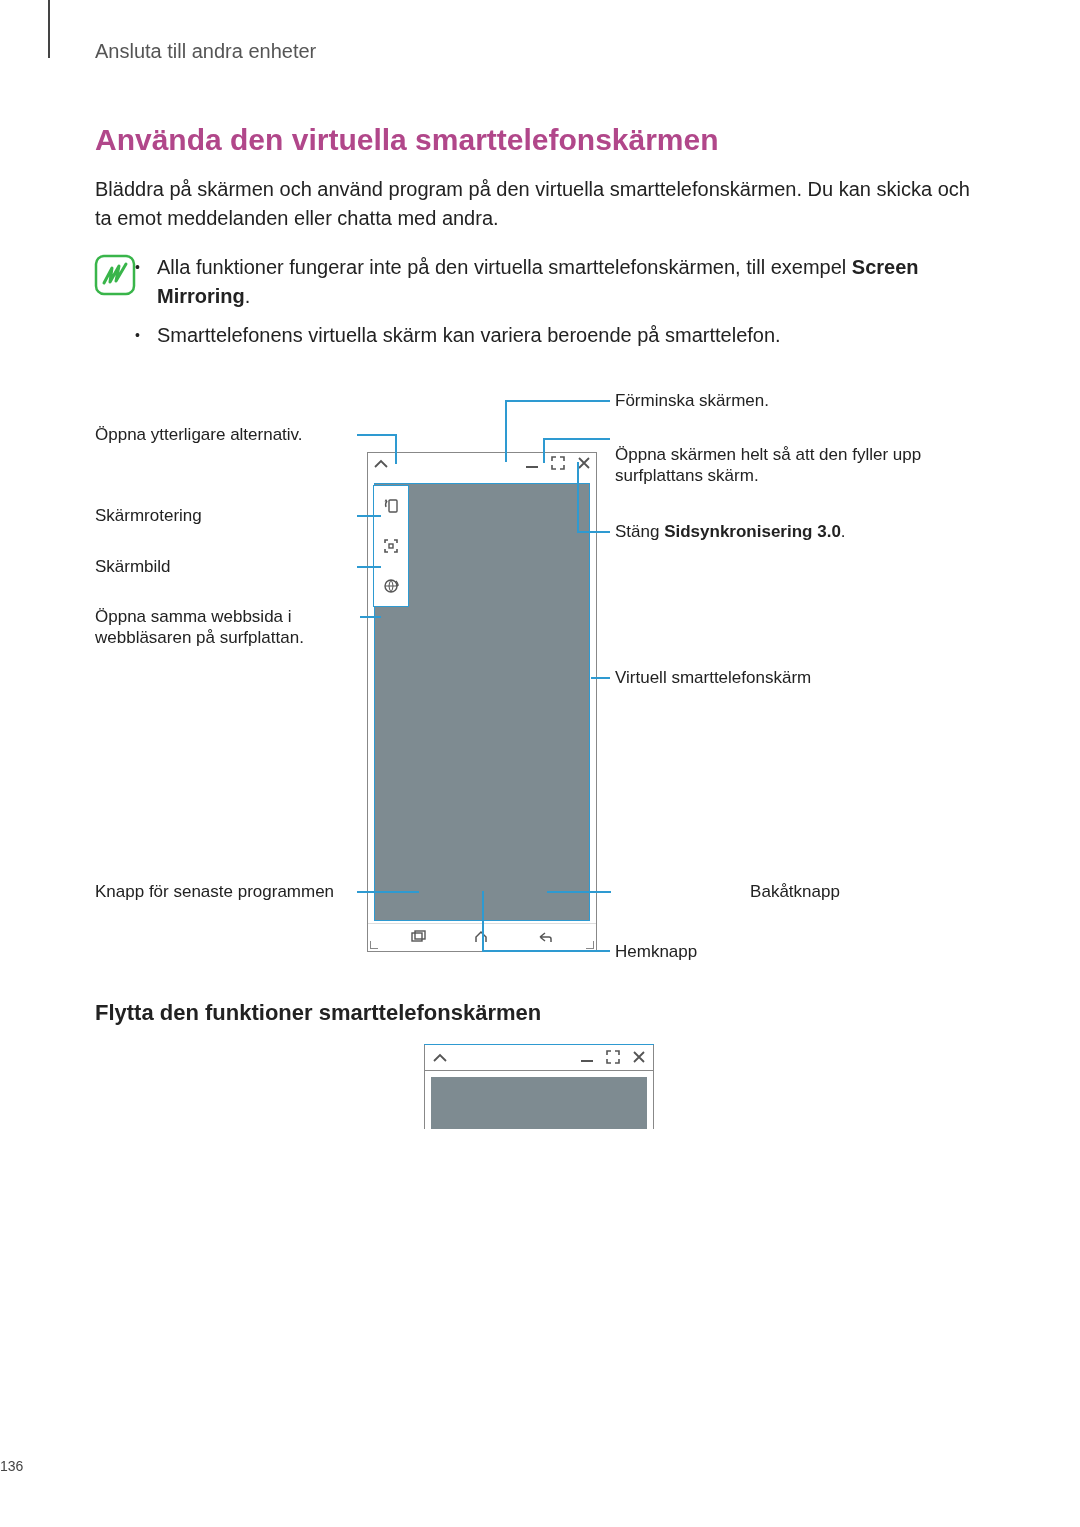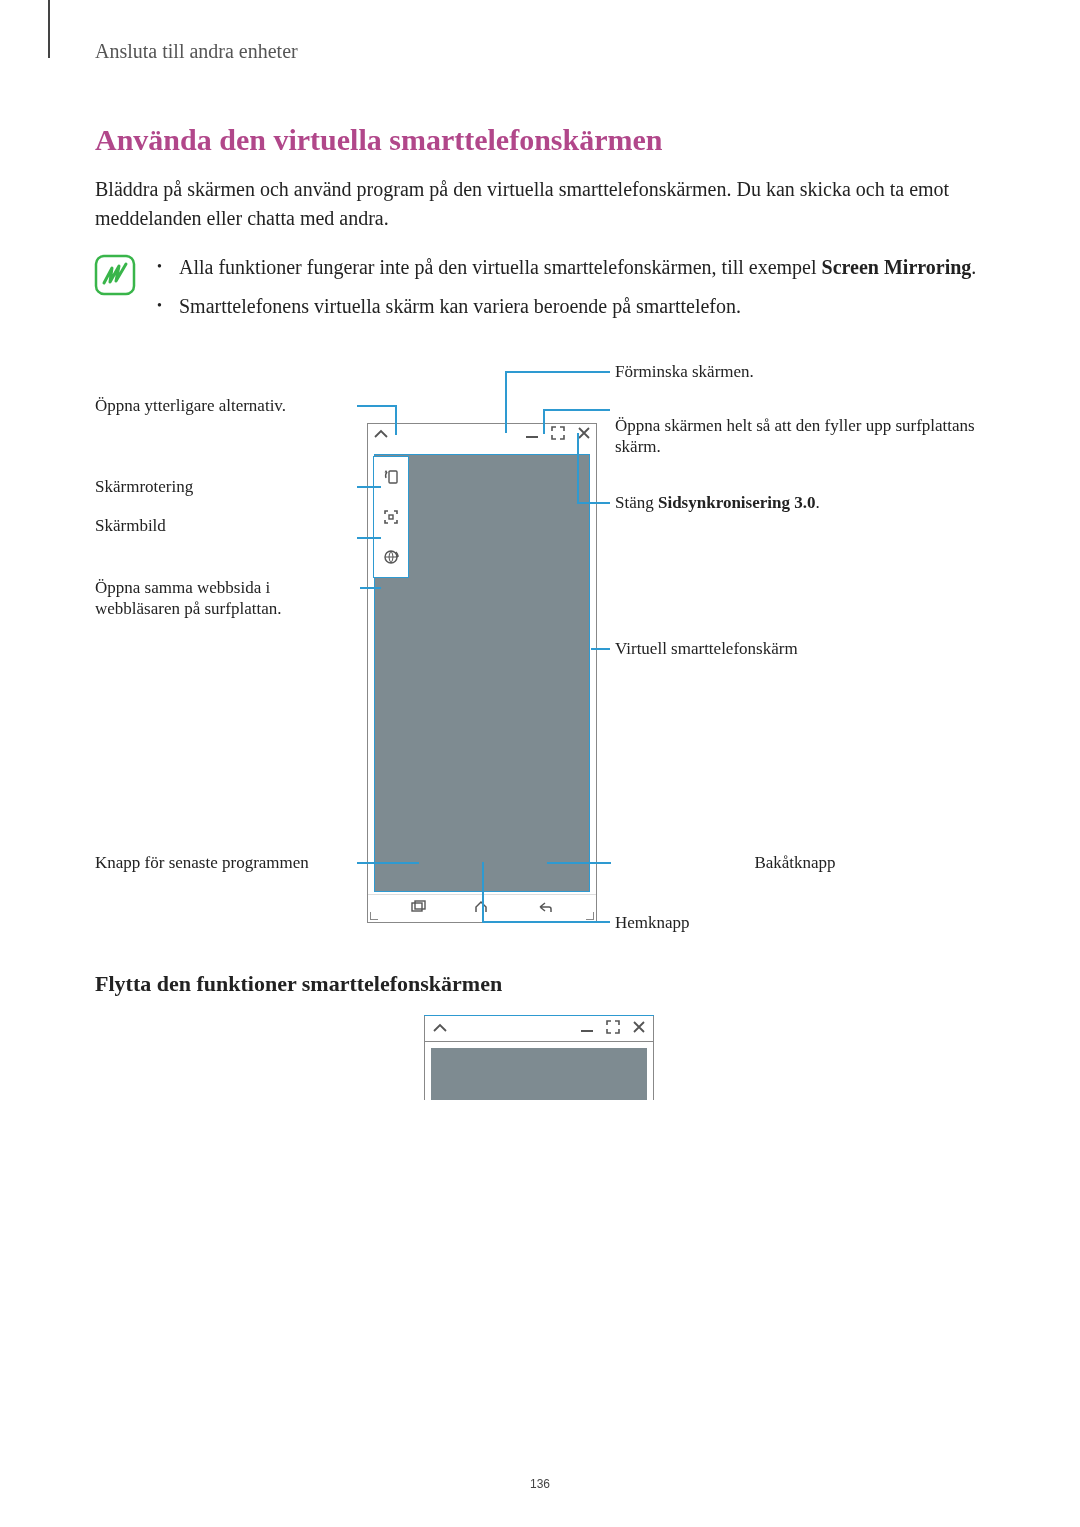--- a/index.html
+++ b/index.html
@@ -14,21 +14,20 @@
   .page-margin-line {
     position: absolute;
     left: 48px;
     top: 0;
     width: 2px;
     height: 58px;
     background: #444;
   }
   .page {
     padding: 40px 98px 0 95px;
-    font-family: Liberation Serif, serif;
   }
   .header-title {
     font-size: 20px;
     color: #555;
     margin-bottom: 60px;
   }
   .section-title {
     font-size: 30px;
     font-weight: bold;
     color: #b1478a;
@@ -36,21 +35,20 @@
   }
   .body-text {
     font-size: 20px;
     line-height: 1.45;
     color: #222;
     margin-bottom: 20px;
   }
   .note-block {
     display: flex;
     align-items: flex-start;
-    gap: 22px;
     margin-bottom: 30px;
   }
   .note-icon {
     width: 40px;
     height: 40px;
     flex: 0 0 40px;
     margin-top: 2px;
   }
   .note-list { list-style: none; }
   .note-list li {
@@ -149,21 +147,21 @@
   .callout {
     position: absolute;
     font-size: 17px;
     line-height: 1.25;
     color: #222;
   }
   .callout.right { text-align: left; }
   
   .c-open-more { left: 0; top: 34px; width: 262px; }
   .c-rotate    { left: 0; top: 115px; width: 262px; }
-  .c-screenshot{ left: 0; top: 154px; width: 262px; }
+  .c-screenshot{ left: 0; top: 166px; width: 262px; }
   .c-sameweb   { left: 0; top: 216px; width: 262px; }
   .c-recent    { left: 0; top: 491px; width: 262px; }
   
   .c-minimize  { left: 520px; top: 0; width: 360px; }
   .c-fullscreen{ left: 520px; top: 54px; width: 360px; }
   .c-close     { left: 520px; top: 131px; width: 360px; }
   .c-virtual   { left: 520px; top: 277px; width: 360px; }
   .c-back      { left: 520px; top: 491px; width: 360px; text-align: center; }
   .c-home      { left: 520px; top: 551px; width: 360px; }
 
@@ -219,24 +217,24 @@
     height: 58px;
   }
   .mini-screen-inner {
     background: #7e8b91;
     width: 100%;
     height: 100%;
   }
 
   .page-number {
     position: absolute;
-    bottom: 36px;
+    bottom: 53px;
     left: 0; right: 0;
-    text-align: center;
-    font-size: 12px;
+    text-align: left;
+    font-size: 14px;
     color: #444;
   }
   svg { overflow: visible; }
 </style>
 </head>
 <body>
 
 <div class="page-margin-line"></div>
 
 <div class="page">

